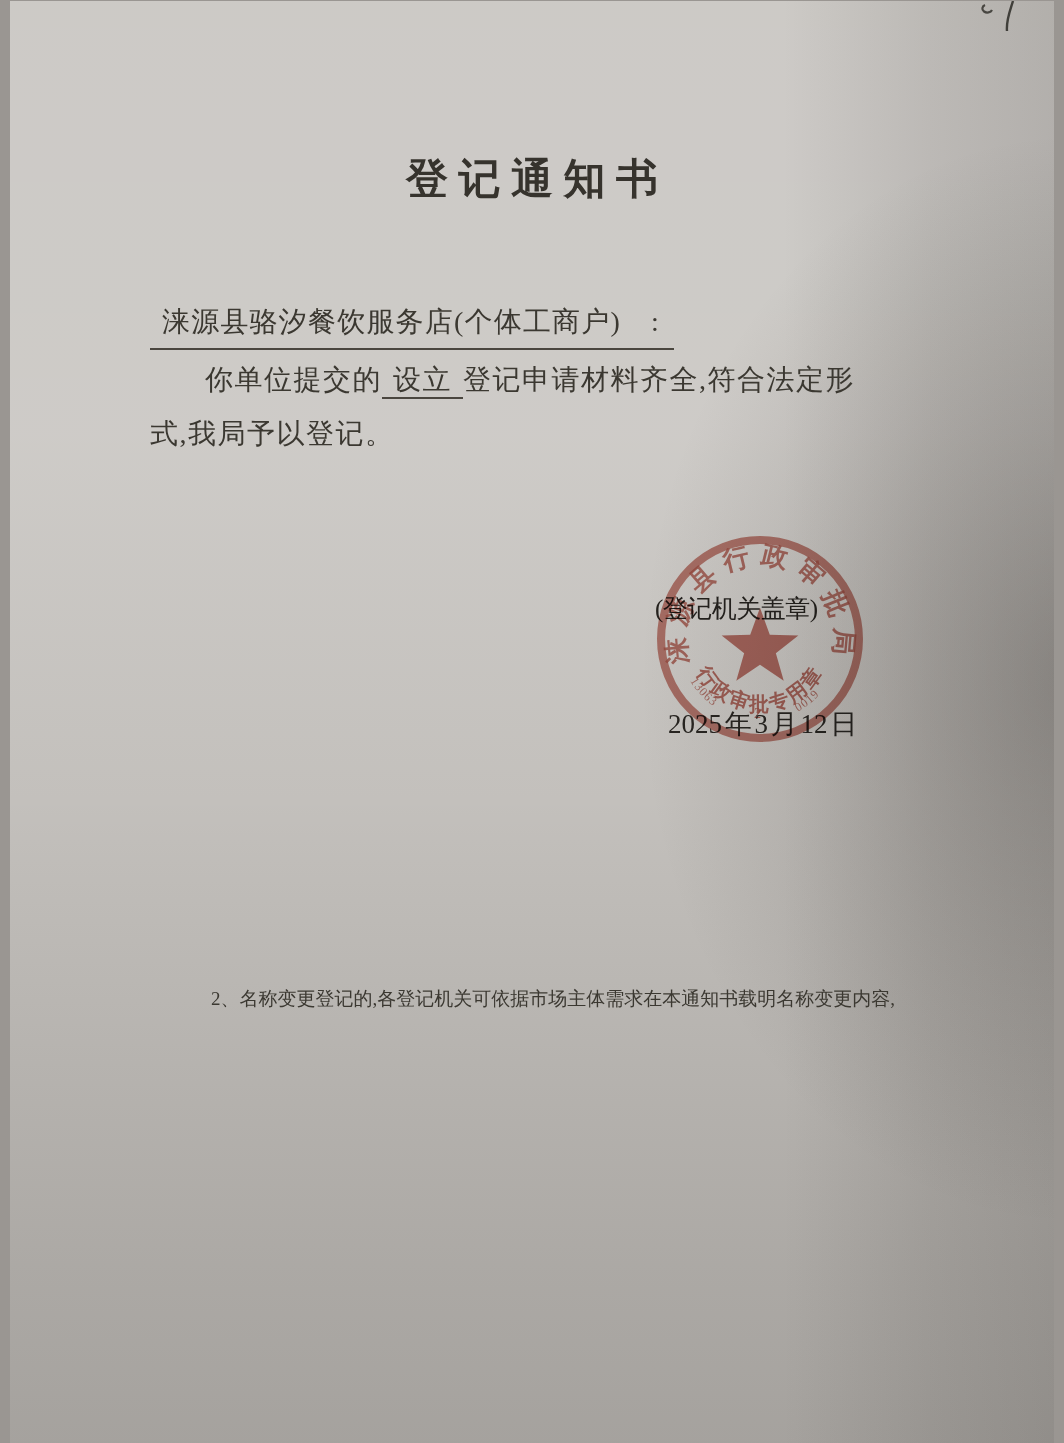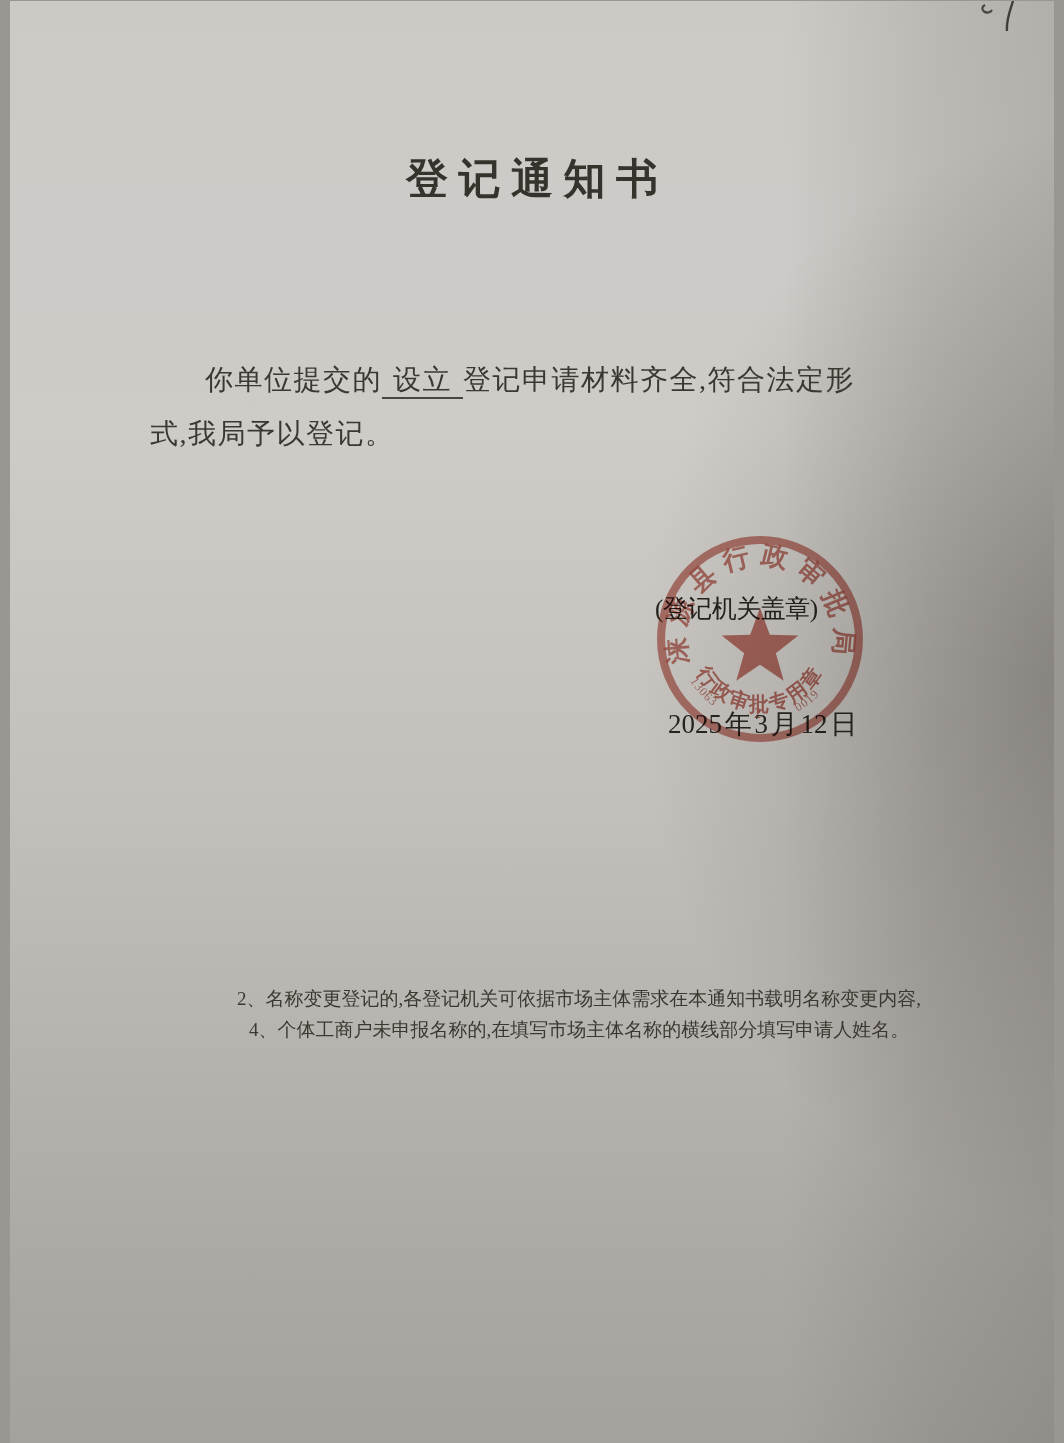--- a/index.html
+++ b/index.html
@@ -58,38 +58,41 @@
   .date{
     position:absolute;left:658px;top:705px;
     font-size:27px;word-spacing:-4px;color:#33302c;
     mix-blend-mode:multiply;white-space:nowrap;
   }
   .notes{
     position:absolute;left:137px;top:982px;width:800px;
     font-size:19px;line-height:31px;color:#3b3831;
   }
   .note-line{white-space:nowrap;}
-  .note-line.indented{padding-left:64px;text-align:center;}
+  .note-line.indented{padding-left:64px;}
   .pen-mark{
     position:absolute;left:945px;top:0;width:80px;height:55px;
   }
 </style>
 </head>
 <body>
 
 <div class="photo">
 
   <svg class="pen-mark" viewBox="0 0 80 55">
     <path d="M30,4 a5,4 0 1 0 7,5" fill="none" stroke="#2c2a26" stroke-width="2.2" opacity="0.8"></path>
     <path d="M58,0 C55,10 51,19 52,30" fill="none" stroke="#2c2a26" stroke-width="2.4" opacity="0.85"></path>
   </svg>
 
   <div class="title">登 记 通 知 书</div>
 
 
+  <div class="addressee">
+    <span>涞源县骆汐餐饮服务店(个体工商户)</span><span class="colon">:</span>
+  </div>
 
   <div class="bodyline line2">式,我局予以登记。</div>
 
   <div class="bodyline line1">
     <span>你单位提交的</span><span class="blank">设立</span><span>登记申请材料齐全,符合法定形</span>
   </div>
 
   <svg class="seal-svg" viewBox="0 0 206 206">
     <defs>
       <path id="arcTop" d="M33.5,128.3 A74,74 0 1 1 172.5,128.3" fill="none"></path>
@@ -112,16 +115,15 @@
       <textPath href="#arcCode" startOffset="70%">0019</textPath>
     </text>
   </svg>
 
   <div class="seal-caption">(登记机关盖章)</div>
 
   <div class="date">2025 年 3 月 12 日</div>
 
   <div class="notes">
     <div class="note-line indented">2、名称变更登记的,各登记机关可依据市场主体需求在本通知书载明名称变更内容,</div>
-    <div class="note-line indented">4、个体工商户未申报名称的,在填写市场主体名称的横线部分填写申请人姓名。</div>
   </div>
 
 </div>
 
 </body></html>

